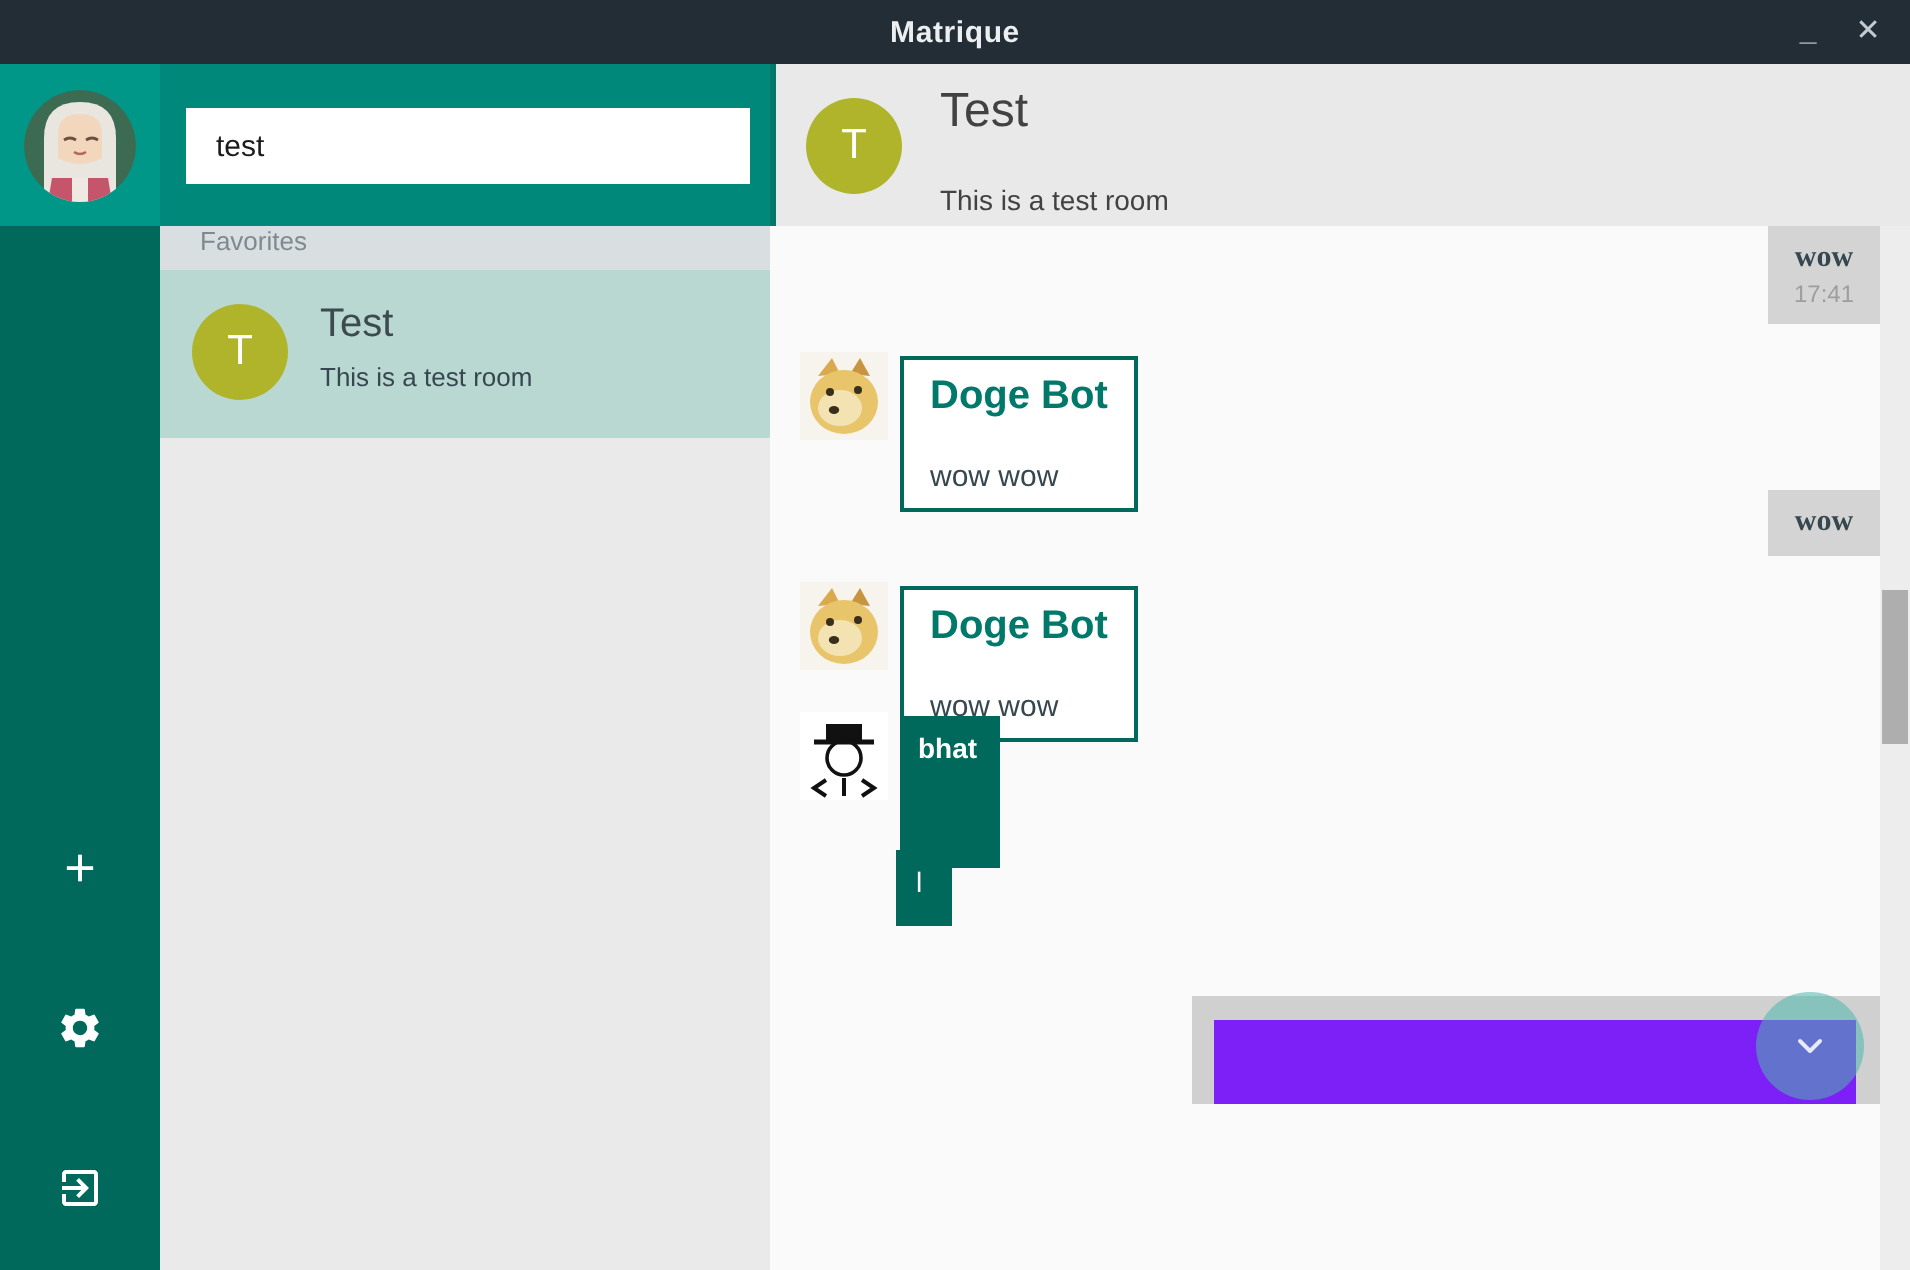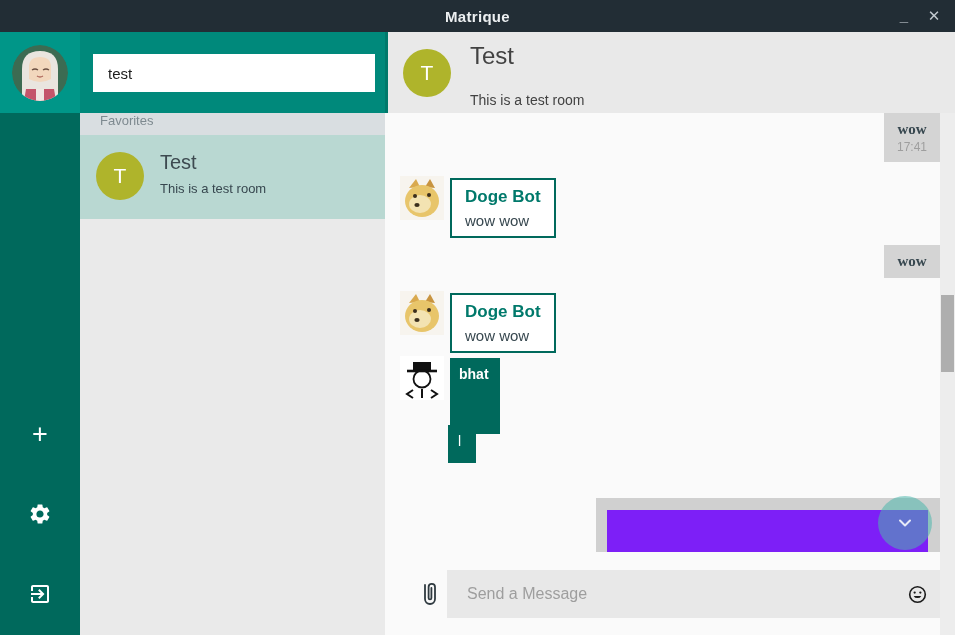--- a/index.html
+++ b/index.html
@@ -51,22 +51,22 @@
   .scroll-thumb{position:absolute;left:1px;right:1px;top:182px;height:77px;background:#aeaeae;}
 
   .bubble-own{position:absolute;background:#d4d4d4;padding:8px 12px;text-align:center;box-sizing:border-box;}
   .own-text{font-size:15px;font-weight:bold;color:#37474f;font-family:Liberation Serif, serif;}
   .own-time{font-size:12px;color:#9e9e9e;margin-top:2px;}
   .m1{top:81px;right:15px;min-width:56px;}
   .m3{top:213px;right:15px;min-width:56px;}
 
   .msg-avatar{position:absolute;width:44px;height:44px;left:15px;}
   .bubble-bot{position:absolute;left:65px;background:#fff;border:2px solid #00695c;padding:7px 13px;}
-  .bot-name{font-size:17px;font-weight:bold;color:#00796b;}
-  .bot-text{font-size:15px;color:#37474f;margin-top:5px;}
+  .bot-name{font-size:20px;font-weight:bold;color:#00796b;}
+  .bot-text{font-size:15px;color:#37474f;margin-top:20px;}
   .av2a{top:144px;} .m2{top:146px;}
   .av4a{top:259px;} .m4{top:261px;}
   .av5a{top:324px;}
   .bubble-member{position:absolute;background:#00695c;color:#fff;box-sizing:border-box;}
   .m5{left:65px;top:326px;width:50px;height:76px;padding:8px 0 0 9px;font-size:14px;font-weight:bold;}
   .m6{left:63px;top:393px;width:28px;height:38px;padding:8px 0 0 10px;font-size:14px;}
 
   .divider{position:absolute;left:70px;right:69px;top:441px;display:flex;align-items:center;
            color:#00796b;font-size:14px;}
   .div-line{flex:1;height:2px;background:#00695c;}
@@ -217,28 +217,16 @@
       <div class="scroll-btn">
         <svg width="20" height="20" viewBox="0 0 20 20">
           <path d="M5 7.5 L10 12.5 L15 7.5" fill="none" stroke="rgba(255,255,255,0.85)" stroke-width="2" stroke-linecap="round" stroke-linejoin="round"></path>
         </svg>
       </div>
 
       <div class="scrollbar">
         <div class="scroll-thumb"></div>
       </div>
 
-      <div class="composer">
-        <svg class="clip-icon" width="24" height="32" viewBox="0 0 24 32">
-          <path d="M7 6 V 20 a 5 5 0 0 0 10 0 V 8 a 3.2 3.2 0 0 0 -6.4 0 V 19 a 1.4 1.4 0 0 0 2.8 0 V 9" fill="none" stroke="#2f3a40" stroke-width="1.8" stroke-linecap="round"></path>
-        </svg>
-        <input class="msg-input" type="text" placeholder="Send a Message" style="">
-        <svg class="emoji-icon" width="19" height="19" viewBox="0 0 20 20">
-          <circle cx="10" cy="10" r="8.2" fill="none" stroke="#1b1b1b" stroke-width="1.7"></circle>
-          <circle cx="7" cy="8" r="1.2" fill="#1b1b1b"></circle>
-          <circle cx="13" cy="8" r="1.2" fill="#1b1b1b"></circle>
-          <path d="M6 11.5 a 4.3 3.6 0 0 0 8 0 z" fill="#1b1b1b"></path>
-        </svg>
-      </div>
 
     </div>
   </div>
 </div>
 
 </body></html>

